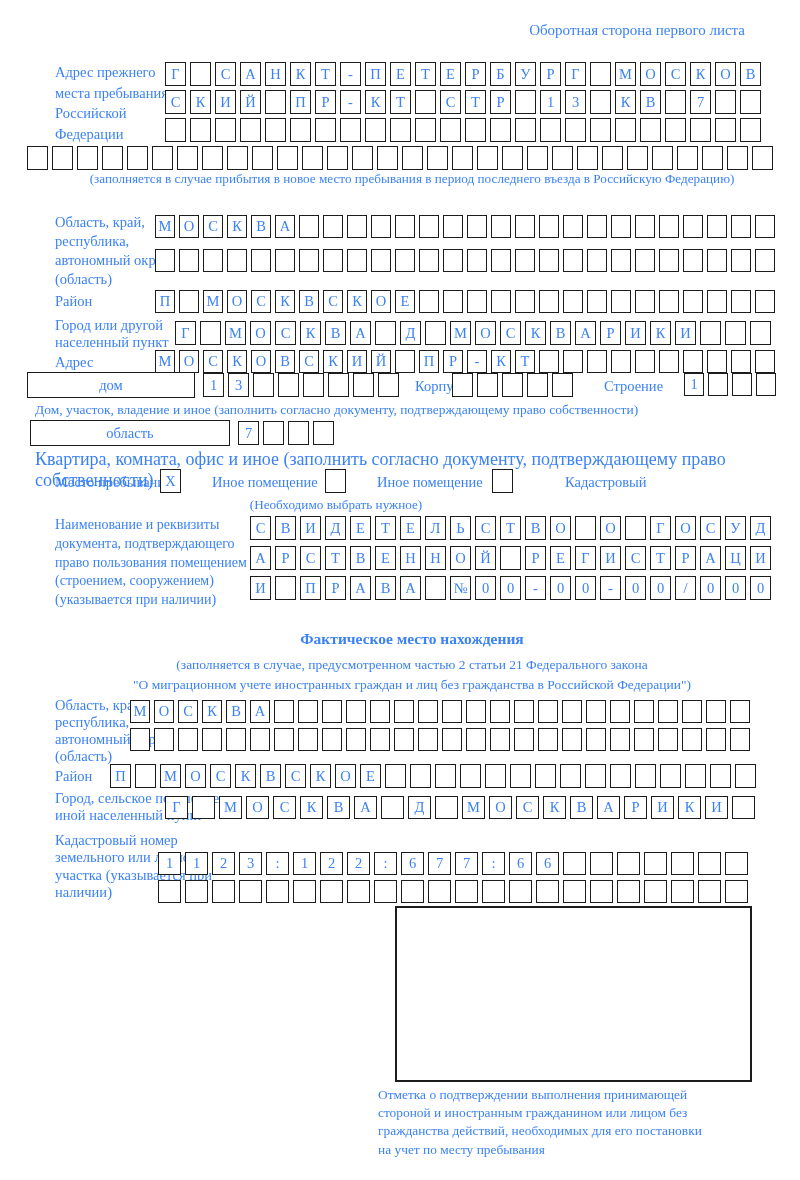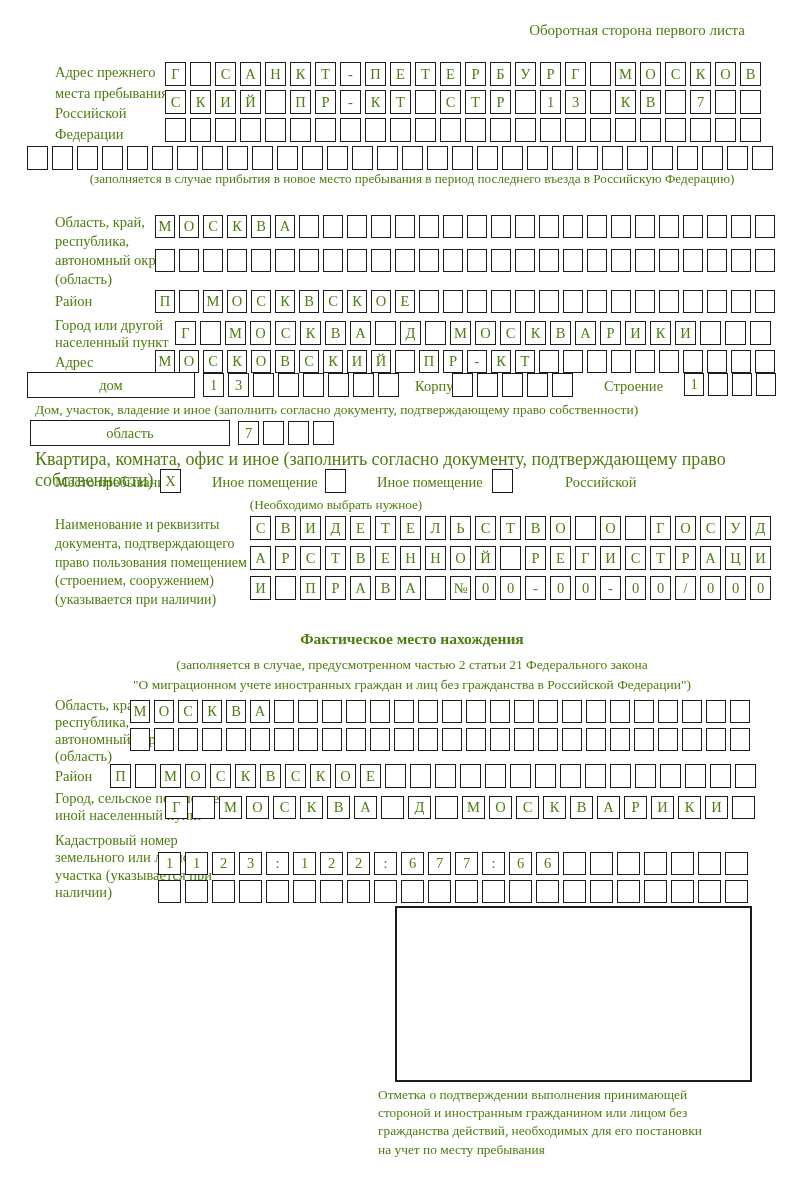--- a/index.html
+++ b/index.html
@@ -1,19 +1,19 @@
 <!DOCTYPE html>
 <html><head>
 <meta charset="utf-8">
 <style>
   * { margin:0; padding:0; box-sizing:border-box; }
   html,body { background:#ffffff; }
   #page {
     position:relative; width:800px; height:1180px; background:#fff;
-    font-family:"Liberation Serif","DejaVu Serif",serif; color:#4d7c0f; overflow:hidden;
+    font-family:"Liberation Serif","DejaVu Serif",serif; color:#3b82f6; overflow:hidden;
   }
   .abs { position:absolute; }
   .cellrow { position:absolute; display:flex; gap:4px; }
   .cell {
     flex:0 0 auto; width:20px; height:23px; border:1.7px solid #1c1c1c;
     display:flex; align-items:center; justify-content:center;
     font-size:14.5px; line-height:1; background:#fff;
   }
   .w21 .cell { width:21px; height:24px; }
   .w23 .cell { width:23px; }
@@ -335,21 +335,21 @@
       <span class="cell"></span>
     </div>
   <div class="caption" style="left:35px; top:449px; font-size:18px;">Квартира, комната, офис и иное (заполнить согласно документу, подтверждающему право собственности)</div>
 
   <div class="label" style="left:35px; top:472px;">Место пребывания:</div>
   <div class="checkbox" style="left:160px; top:469px;">X</div>
   <div class="label" style="left:192px; top:472px;">Иное помещение</div>
   <div class="checkbox" style="left:325px; top:469px;"></div>
   <div class="label" style="left:357px; top:472px;">Иное помещение</div>
   <div class="checkbox" style="left:492px; top:469px;"></div>
-  <div class="label" style="left:545px; top:472px;">Российской</div>
+  <div class="label" style="left:545px; top:472px;">Кадастровый</div>
   <div class="caption" style="left:136px; top:497px; width:400px; text-align:center;">(Необходимо выбрать нужное)</div>
 
   <div class="label" style="left:35px; top:516px; width:212px; line-height:1.34; font-size:14px;">Наименование и реквизиты документа, подтверждающего право пользования помещением (строением, сооружением) (указывается при наличии)</div>
   <div class="cellrow w21" style="left:250px; top:516px;">
       <span class="cell">С</span>
       <span class="cell">В</span>
       <span class="cell">И</span>
       <span class="cell">Д</span>
       <span class="cell">Е</span>
       <span class="cell">Т</span>

